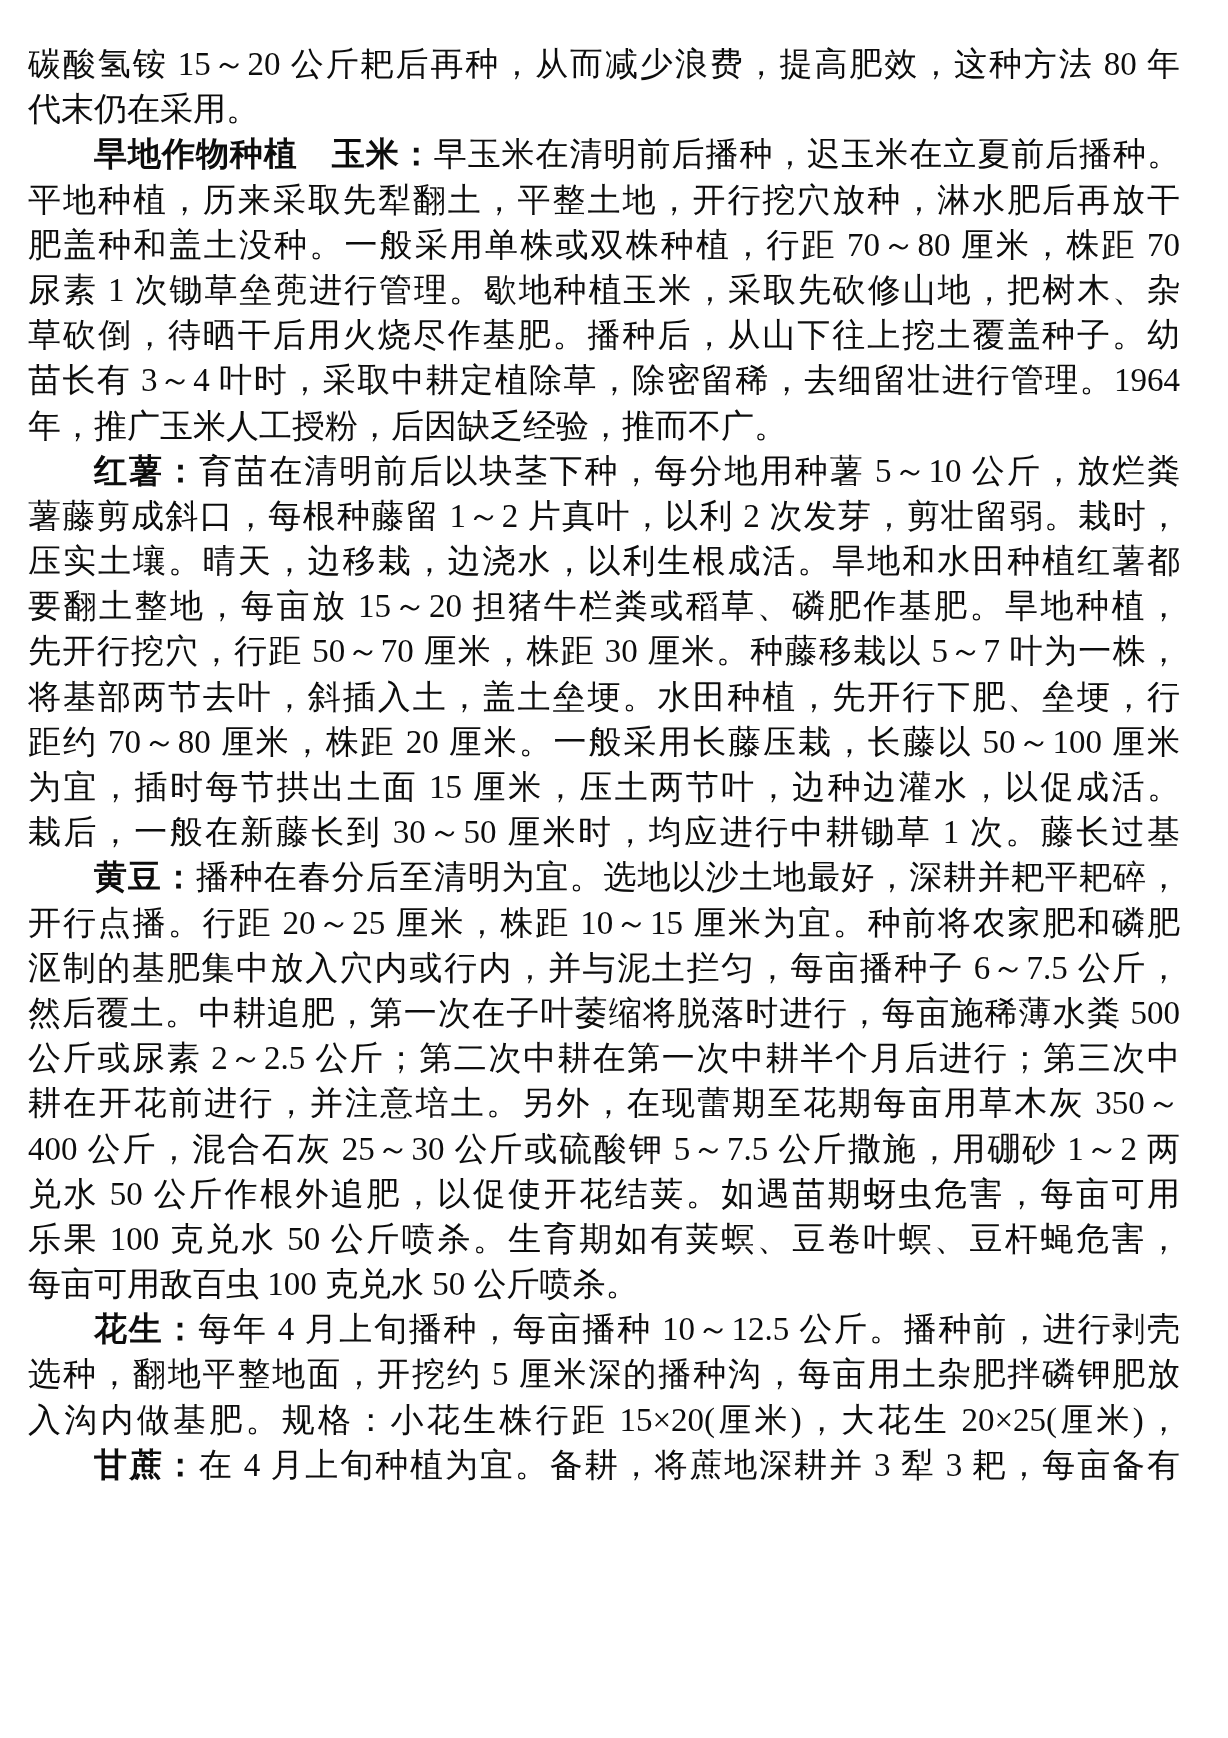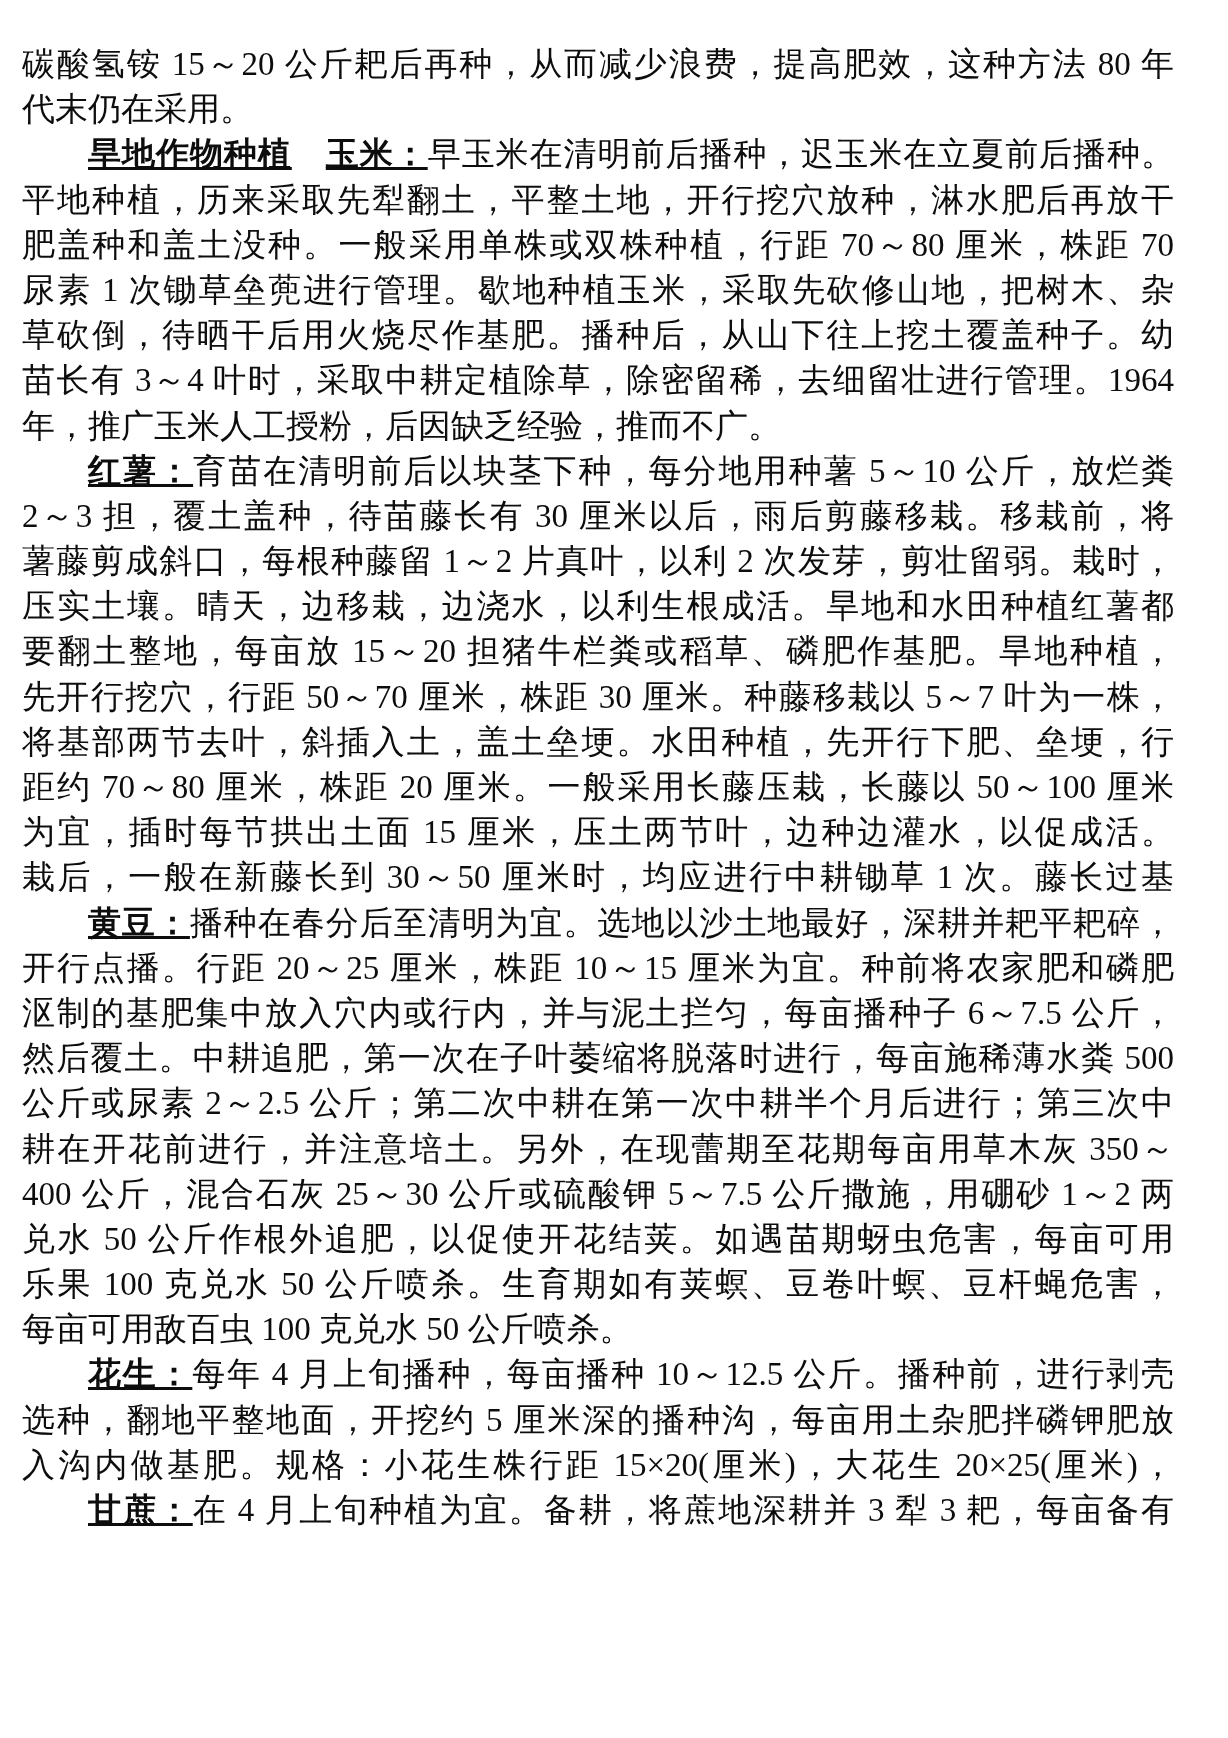--- a/index.html
+++ b/index.html
@@ -17,62 +17,60 @@
   }
   .page {
     position: absolute;
     left: 0; top: 0;
     width: 1228px;
     height: 1738px;
     background: #ffffff;
   }
   .text-block {
     position: absolute;
-    left: 22px;
+    left: 28px;
     top: 42px;
     width: 1152px;
   }
   .line {
     font-size: 33px;
     line-height: 45.2px;
     height: 45.2px;
     text-align: justify;
     overflow: hidden;
     white-space: normal;
   }
   .line.full {
     text-align-last: justify;
   }
   .line.indent {
     padding-left: 66px;
   }
   .run-bold {
     font-weight: bold;
-    text-decoration: underline;
   }
   .run-reg {
     font-weight: normal;
   }
 </style>
 </head>
 <body>
 
 <div class="page">
   <div class="text-block" id="text-block">
       <div class="line full"><span class="run-reg">碳酸氢铵 15～20 公斤耙后再种，从而减少浪费，提高肥效，这种方法 80 年</span></div>
       <div class="line"><span class="run-reg">代末仍在采用。</span></div>
       <div class="line indent full"><span class="run-bold">旱地作物种植</span><span class="run-reg">　</span><span class="run-bold">玉米：</span><span class="run-reg">早玉米在清明前后播种，迟玉米在立夏前后播种。</span></div>
       <div class="line full"><span class="run-reg">平地种植，历来采取先犁翻土，平整土地，开行挖穴放种，淋水肥后再放干</span></div>
       <div class="line full"><span class="run-reg">肥盖种和盖土没种。一般采用单株或双株种植，行距 70～80 厘米，株距 70</span></div>
       <div class="line full"><span class="run-reg">尿素 1 次锄草垒蔸进行管理。歇地种植玉米，采取先砍修山地，把树木、杂</span></div>
       <div class="line full"><span class="run-reg">草砍倒，待晒干后用火烧尽作基肥。播种后，从山下往上挖土覆盖种子。幼</span></div>
       <div class="line full"><span class="run-reg">苗长有 3～4 叶时，采取中耕定植除草，除密留稀，去细留壮进行管理。1964</span></div>
       <div class="line"><span class="run-reg">年，推广玉米人工授粉，后因缺乏经验，推而不广。</span></div>
       <div class="line indent full"><span class="run-bold">红薯：</span><span class="run-reg">育苗在清明前后以块茎下种，每分地用种薯 5～10 公斤，放烂粪</span></div>
-      <div class="line full"><span class="run-reg">2～3 担，覆土盖种，待苗藤长有 30 厘米以后，雨后剪藤移栽。移栽前，将</span></div>
       <div class="line full"><span class="run-reg">薯藤剪成斜口，每根种藤留 1～2 片真叶，以利 2 次发芽，剪壮留弱。栽时，</span></div>
       <div class="line full"><span class="run-reg">压实土壤。晴天，边移栽，边浇水，以利生根成活。旱地和水田种植红薯都</span></div>
       <div class="line full"><span class="run-reg">要翻土整地，每亩放 15～20 担猪牛栏粪或稻草、磷肥作基肥。旱地种植，</span></div>
       <div class="line full"><span class="run-reg">先开行挖穴，行距 50～70 厘米，株距 30 厘米。种藤移栽以 5～7 叶为一株，</span></div>
       <div class="line full"><span class="run-reg">将基部两节去叶，斜插入土，盖土垒埂。水田种植，先开行下肥、垒埂，行</span></div>
       <div class="line full"><span class="run-reg">距约 70～80 厘米，株距 20 厘米。一般采用长藤压栽，长藤以 50～100 厘米</span></div>
       <div class="line full"><span class="run-reg">为宜，插时每节拱出土面 15 厘米，压土两节叶，边种边灌水，以促成活。</span></div>
       <div class="line full"><span class="run-reg">栽后，一般在新藤长到 30～50 厘米时，均应进行中耕锄草 1 次。藤长过基</span></div>
       <div class="line indent full"><span class="run-bold">黄豆：</span><span class="run-reg">播种在春分后至清明为宜。选地以沙土地最好，深耕并耙平耙碎，</span></div>
       <div class="line full"><span class="run-reg">开行点播。行距 20～25 厘米，株距 10～15 厘米为宜。种前将农家肥和磷肥</span></div>

